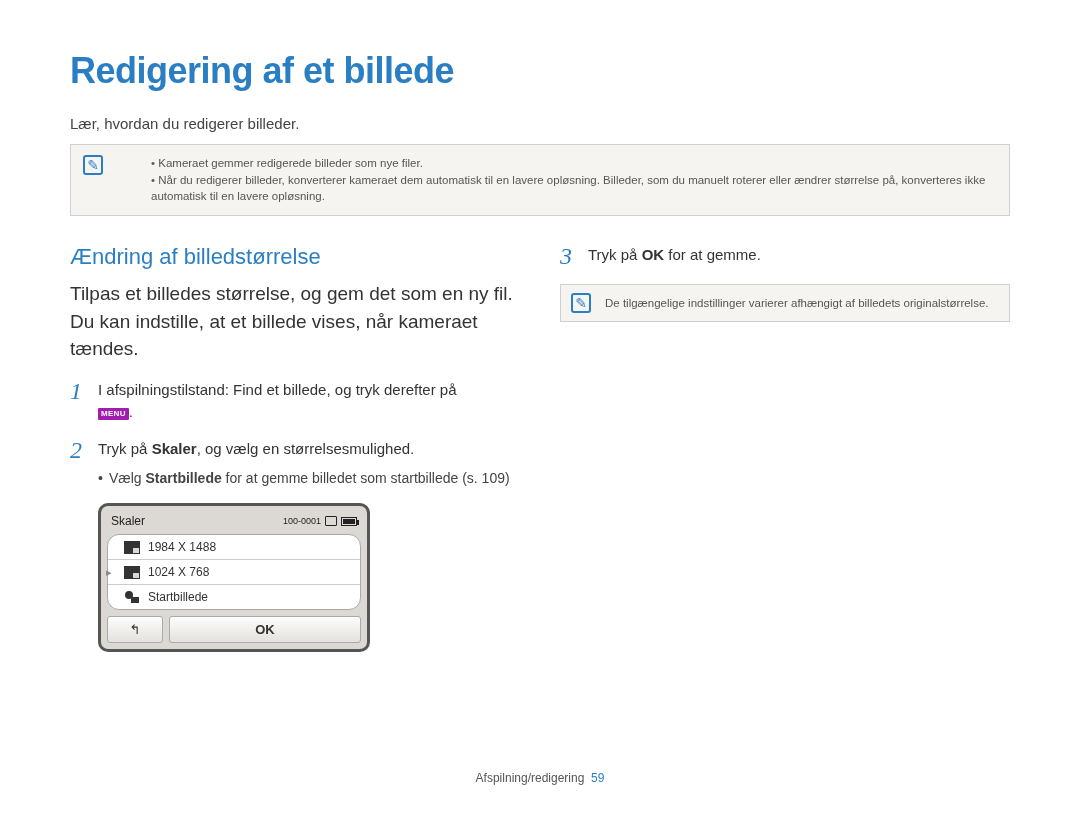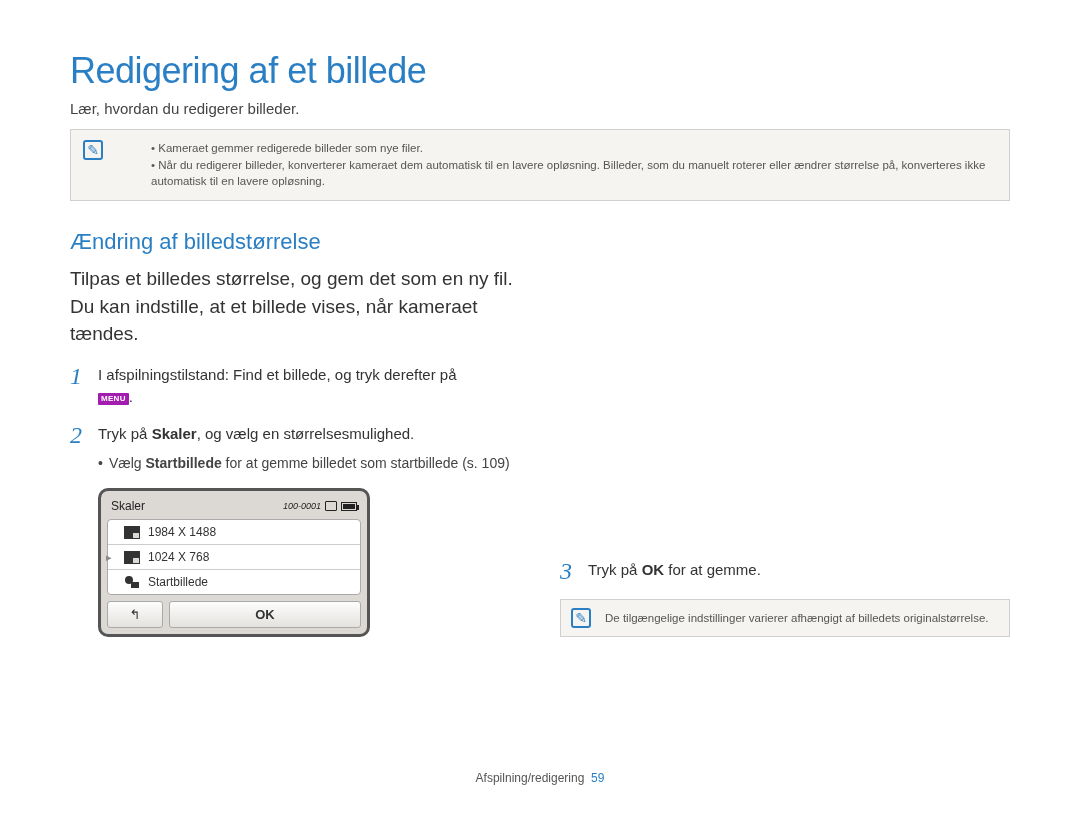--- a/index.html
+++ b/index.html
@@ -10,23 +10,23 @@
     background: #fff;
     color: #333;
     position: relative;
   }
   .page {
     padding: 50px 70px 0 70px;
   }
   .page-title {
     font-family: "Helvetica Neue", Arial, sans-serif;
     font-size: 36px;
-    font-weight: 400;
+    font-weight: 700;
     color: #2a7fc4;
-    margin-bottom: 8px;
+    margin-bottom: 23px;
     letter-spacing: -0.5px;
   }
   .subtitle {
     font-size: 15px;
     color: #444;
     margin-bottom: 12px;
   }
   .infobox {
     border: 1px solid #d0d0d0;
     background: #f6f4f0;
@@ -55,21 +55,20 @@
     line-height: 1;
   }
   .infobox ul { list-style: none; margin-left: 32px; }
   .infobox li::before {
     content: "• ";
     color: #555;
   }
   .columns {
     display: flex;
     gap: 40px;
-    align-items: flex-end;
   }
   .col { flex: 1 1 0; }
   .section-title {
     font-size: 22px;
     font-weight: 400;
     color: #2a7fc4;
     margin-bottom: 10px;
   }
   .section-intro {
     font-size: 19px;
@@ -137,21 +136,20 @@
     align-items: center;
     font-size: 12px;
     padding: 2px 4px 6px 4px;
     color: #222;
   }
   .hdr-right {
     display: flex;
     align-items: center;
     gap: 4px;
     font-size: 9px;
-    font-style: italic;
   }
   .sd-icon {
     width: 12px; height: 10px;
     border: 1px solid #222;
     border-radius: 1px;
   }
   .batt-icon {
     width: 16px; height: 9px;
     border: 1px solid #222;
     position: relative;
@@ -165,21 +163,21 @@
   }
   .batt-icon .fill {
     position: absolute;
     left: 1px; top: 1px; bottom: 1px;
     width: 12px;
     background: #222;
   }
   .option-list {
     background: #fff;
     border: 1px solid #aaa;
-    border-radius: 4px;
+    border-radius: 12px;
   }
   .option-row {
     display: flex;
     align-items: center;
     gap: 8px;
     padding: 5px 8px;
     font-size: 12px;
     border-bottom: 1px solid #ccc;
   }
   .option-row:last-child { border-bottom: none; }

